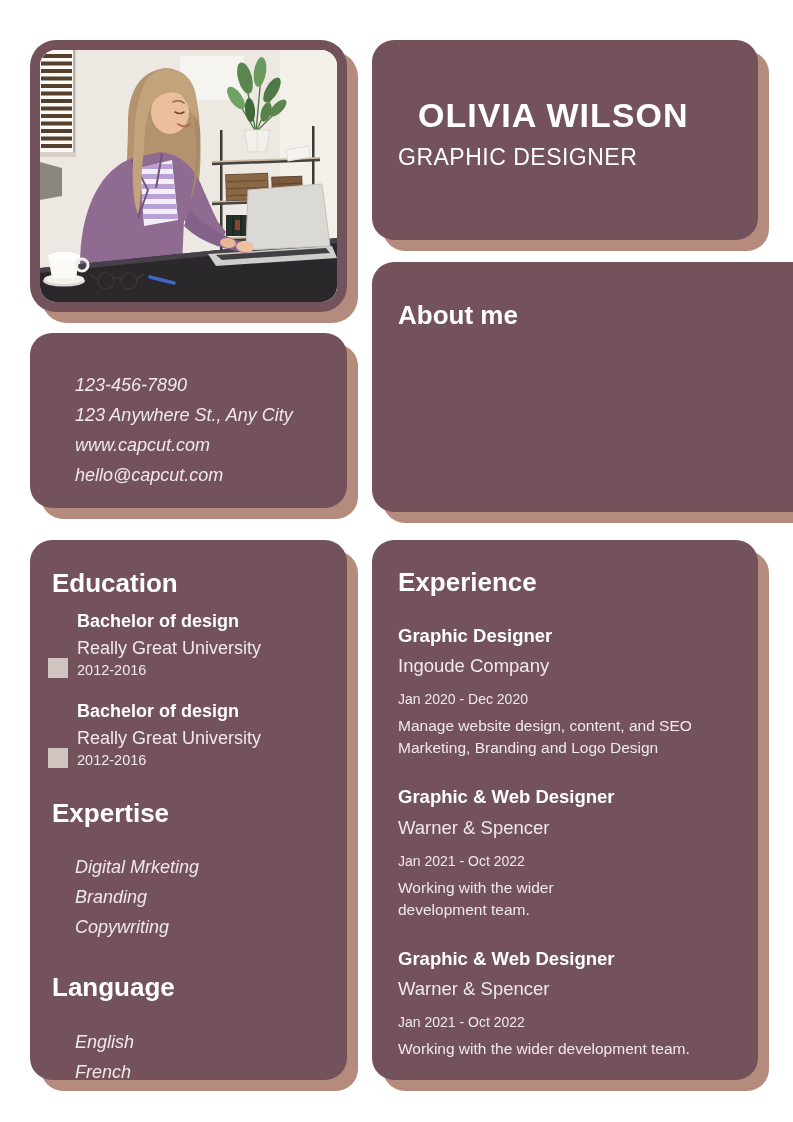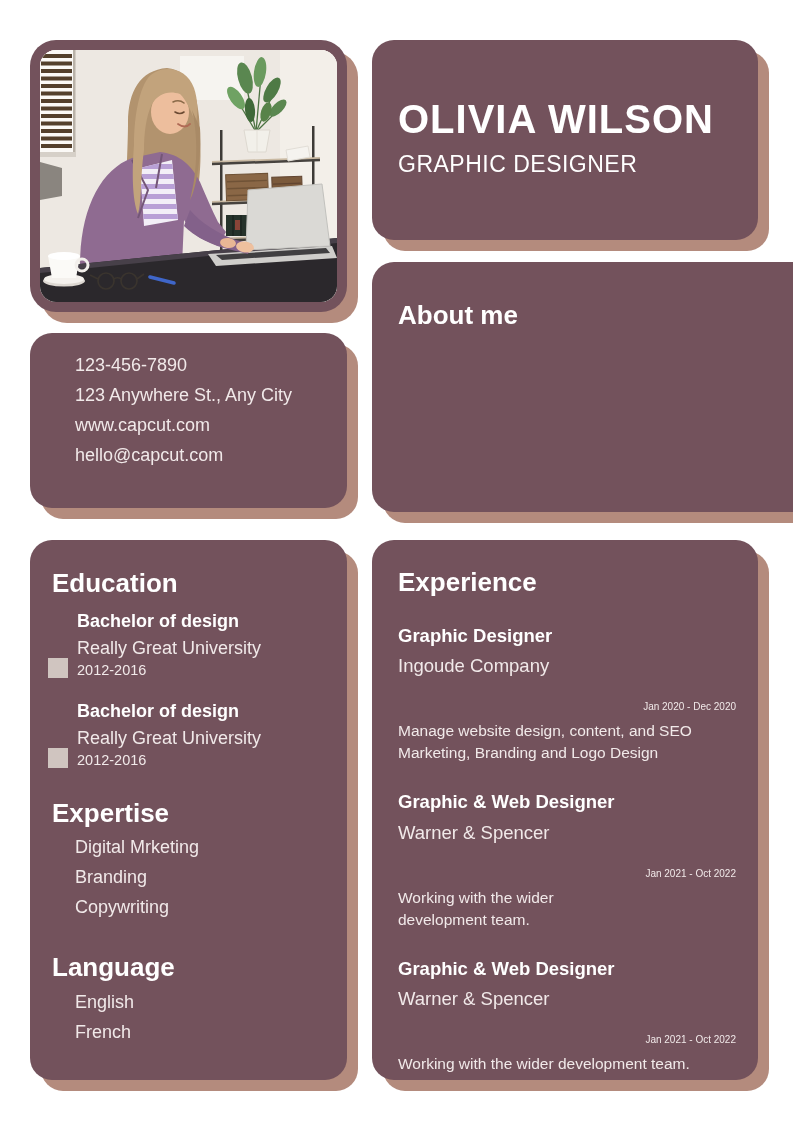--- a/index.html
+++ b/index.html
@@ -23,47 +23,47 @@
     border-radius:22px;
     box-shadow:11px 11px 0 var(--shadow-color);
     box-sizing:border-box;
     color:var(--body-color);
   }
   .photo-card{left:30px;top:40px;width:317px;height:272px;border-radius:26px;}
   .photo-frame{position:absolute;inset:10px;border-radius:16px;overflow:hidden;background:#ece7e1;}
   .photo-frame svg{display:block;width:100%;height:100%;}
 
   .name-card{left:372px;top:40px;width:386px;height:200px;padding:56px 20px 0 26px;}
-  .name{font-size:40px;font-weight:700;color:var(--heading-color);letter-spacing:1px;line-height:1.15;}
+  .name{font-size:34px;font-weight:700;color:var(--heading-color);letter-spacing:1px;line-height:1.15;margin-left:20px;}
   .job-title-main{font-size:23px;color:var(--heading-color);letter-spacing:0.5px;margin-top:9px;}
 
   .h{font-size:26px;font-weight:700;color:var(--heading-color);line-height:1.2;}
 
   .contact-card{left:30px;top:333px;width:317px;height:175px;padding:14px 16px 0 22px;}
-  .indent-list{padding-left:23px;margin-top:3px;}
+  .indent-list{padding-left:23px;margin-top:23px;font-style:italic;}
   .line-item{font-size:18px;line-height:30px;color:var(--body-color);}
 
   .about-card{left:372px;top:262px;width:454px;height:250px;padding:38px 24px 0 26px;}
   .about-text{font-size:19px;line-height:32px;color:var(--body-color);margin:17px 0 0 0;}
 
   .details-card{left:30px;top:540px;width:317px;height:540px;padding:28px 14px 0 22px;}
   .edu-item{display:flex;align-items:flex-end;margin-top:11px;}
   .edu-item + .edu-item{margin-top:22px;}
   .bullet{width:20px;height:20px;background:var(--bullet-color);margin:3px 9px 0 -4px;flex:none;}
   .edu-degree{font-size:18px;font-weight:700;color:var(--heading-color);line-height:1.25;}
   .edu-school{font-size:18px;color:var(--body-color);margin-top:4px;line-height:1.25;}
   .edu-years{font-size:14.5px;color:var(--body-color);margin-top:3px;}
   .h-gap{margin-top:30px;}
 
   .experience-card{left:372px;top:540px;width:386px;height:540px;padding:27px 22px 0 26px;}
   .jobs{margin-top:0;}
   .job{margin-top:26px;}
   .job-role{font-size:18.5px;font-weight:700;color:var(--heading-color);line-height:1.25;}
   .job-company{font-size:18.5px;color:var(--body-color);margin-top:7px;line-height:1.25;}
-  .job-dates{font-size:10px;color:var(--body-color);margin-top:24px;text-align:right;}
+  .job-dates{font-size:14px;color:var(--body-color);margin-top:14px;}
   .job-desc{font-size:15.5px;line-height:22px;color:var(--body-color);margin-top:8px;}
   .jobs .job:nth-child(2) .job-desc{max-width:225px;}
 </style>
 </head>
 <body>
 
 <div class="page">
 
   <div class="card photo-card">
     <div class="photo-frame">

